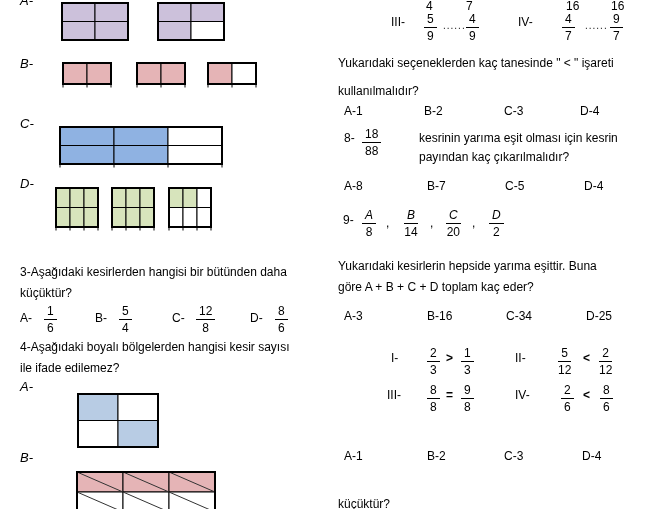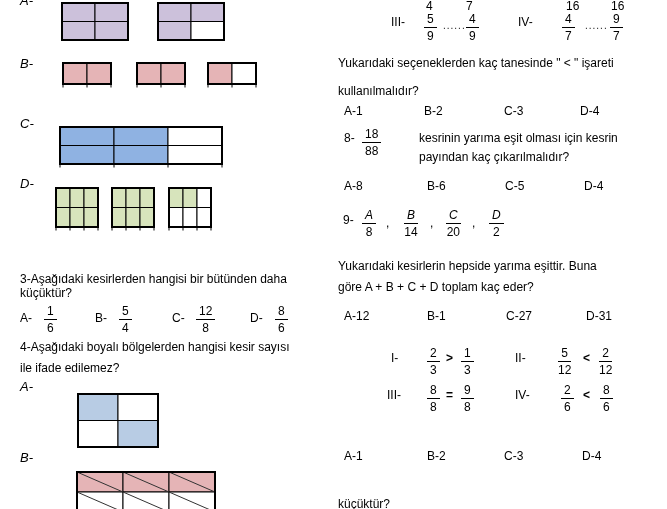--- a/index.html
+++ b/index.html
@@ -113,21 +113,21 @@
         <rect x="2" y="21.5" width="14" height="19.5" fill="#ffffff" stroke="#000" stroke-width="1"></rect>
         <rect x="16" y="21.5" width="14" height="19.5" fill="#ffffff" stroke="#000" stroke-width="1"></rect>
         <rect x="30" y="21.5" width="14" height="19.5" fill="#ffffff" stroke="#000" stroke-width="1"></rect>
         <rect x="2" y="2" width="42" height="39" fill="none" stroke="#000" stroke-width="2"></rect>
         <line x1="2" y1="41" x2="2" y2="44.5" stroke="#000" stroke-width="1"></line>
         <line x1="16" y1="41" x2="16" y2="44.5" stroke="#000" stroke-width="1"></line>
         <line x1="30" y1="41" x2="30" y2="44.5" stroke="#000" stroke-width="1"></line>
         <line x1="44" y1="41" x2="44" y2="44.5" stroke="#000" stroke-width="1"></line>
       </svg></span>
 
-  <div class="txt" style="left:20px;top:272px">3-Aşağıdaki kesirlerden hangisi bir bütünden daha</div>
+  <div class="txt" style="left:20px;top:265px">3-Aşağıdaki kesirlerden hangisi bir bütünden daha</div>
   <div class="txt" style="left:20px;top:286px">küçüktür?</div>
 
   <div class="txt" style="left:20px;top:311px">A-</div>
   <span class="frac" style="left:44px;top:305px">
       <span class="num">1</span>
       <span class="den">6</span>
     </span>
   <div class="txt" style="left:95px;top:311px">B-</div>
   <span class="frac" style="left:119px;top:305px">
       <span class="num">5</span>
@@ -212,21 +212,21 @@
   <div class="txt" style="left:580px;top:104px">D-4</div>
 
   <div class="txt" style="left:344px;top:131px">8-</div>
   <span class="frac" style="left:362px;top:128px">
       <span class="num">18</span>
       <span class="den">88</span>
     </span>
   <div class="txt" style="left:419px;top:150px">payından kaç çıkarılmalıdır?</div>
   <div class="txt" style="left:419px;top:131px">kesrinin yarıma eşit olması için kesrin</div>
   <div class="txt" style="left:344px;top:179px">A-8</div>
-  <div class="txt" style="left:427px;top:179px">B-6</div>
+  <div class="txt" style="left:427px;top:179px">B-7</div>
   <div class="txt" style="left:505px;top:179px">C-5</div>
   <div class="txt" style="left:584px;top:179px">D-4</div>
 
   <div class="txt" style="left:343px;top:213px">9-</div>
   <span class="frac" style="left:362px;top:209px">
       <span class="num it">A</span>
       <span class="den">8</span>
     </span>
   <span class="comma" style="left:386px;top:216px">,</span>
   <span class="frac" style="left:404px;top:209px">
@@ -239,24 +239,24 @@
       <span class="den">20</span>
     </span>
   <span class="comma" style="left:472px;top:216px">,</span>
   <span class="frac" style="left:489px;top:209px">
       <span class="num it">D</span>
       <span class="den">2</span>
     </span>
 
   <div class="txt" style="left:338px;top:259px">Yukarıdaki kesirlerin hepside yarıma eşittir. Buna</div>
   <div class="txt" style="left:338px;top:280px">göre  A + B + C + D  toplam kaç eder?</div>
-  <div class="txt" style="left:344px;top:309px">A-12</div>
-  <div class="txt" style="left:427px;top:309px">B-1</div>
-  <div class="txt" style="left:506px;top:309px">C-27</div>
-  <div class="txt" style="left:586px;top:309px">D-31</div>
+  <div class="txt" style="left:344px;top:309px">A-3</div>
+  <div class="txt" style="left:427px;top:309px">B-16</div>
+  <div class="txt" style="left:506px;top:309px">C-34</div>
+  <div class="txt" style="left:586px;top:309px">D-25</div>
 
   <div class="txt" style="left:391px;top:351px">I-</div>
   <span class="frac" style="left:427px;top:347px">
       <span class="num">2</span>
       <span class="den">3</span>
     </span>
   <span class="op" style="left:446px;top:351px">&gt;</span>
   <span class="frac" style="left:461px;top:347px">
       <span class="num">1</span>
       <span class="den">3</span>

